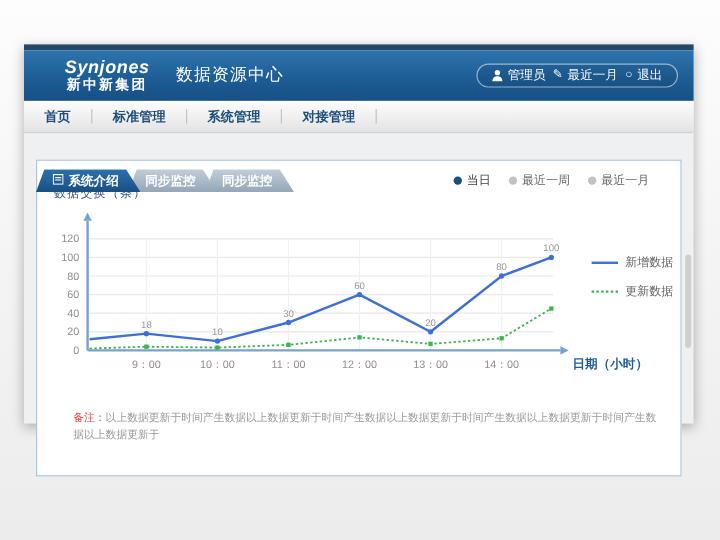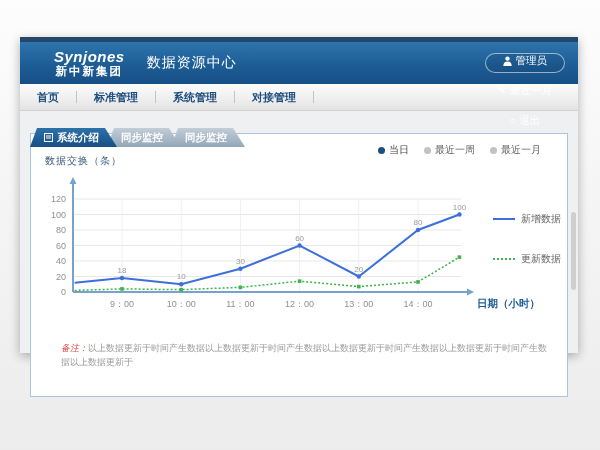--- a/index.html
+++ b/index.html
@@ -11,53 +11,53 @@
   .top-strip { height:5px; background:#24476a; }
   
   .header { position:relative; height:42px;
     background:linear-gradient(180deg,#2e74ad 0%,#1d5d96 55%,#174f84 100%);
     display:flex; align-items:center; color:#fff; }
   .logo { margin-left:34px; line-height:1.05; text-align:center; }
   .logo .l1 { font-size:15px; font-weight:bold; font-style:italic; letter-spacing:.5px; }
   .logo .l2 { font-size:11.5px; font-weight:bold; letter-spacing:2px; }
   .app-title { margin-left:22px; font-size:14px; letter-spacing:1px; }
   .user-pill { position:absolute; right:13px; top:11px; height:20px;
-    display:flex; align-items:center; gap:16px; padding:0 12px;
+    display:flex; align-items:center; gap:6px; padding:0 12px;
     border:1px solid rgba(255,255,255,.55); border-radius:10px;
-    background:rgba(0,0,0,.07); font-size:10.5px;flex-direction:column; }
+    background:rgba(0,0,0,.07); font-size:10.5px; }
   .user-pill .itm { display:flex; align-items:center; gap:4px; cursor:pointer; white-space:nowrap; }
   .user-pill .ic { font-size:10px; line-height:1; display:inline-flex; }
   
   .nav { height:27px; background:linear-gradient(180deg,#fcfcfc,#e9e9e9 80%,#e2e2e2);
     border-bottom:1px solid #d2d2d2; display:flex; align-items:center; }
   .nav .nav-item { padding:0 17px; font-size:11px; font-weight:bold; color:#1d4e7e; cursor:pointer; }
   .nav .sep { width:1px; height:12px; background:#c3c3c3; }
   
-  .tabs { position:absolute; left:10px; top:91px; display:flex; height:19px;text-align:center; }
+  .tabs { position:absolute; left:10px; top:104px; display:flex; height:19px;text-align:center; }
   .tab { height:19px; display:flex; align-items:center; gap:4px; justify-content:center;
     padding:0 18px 0 14px; margin-right:-10px; font-size:10.5px; font-weight:bold; color:#fff;
     clip-path:polygon(7px 0, calc(100% - 12px) 0, 100% 100%, 0 100%); cursor:pointer; }
   .tab.active { background:linear-gradient(180deg,#2d71a9,#174f84); z-index:3; }
   .tab.inactive { background:linear-gradient(180deg,#c2cdd8,#93a7b8); z-index:1; }
   
   .panel { position:absolute; left:10px; top:96px; width:538px; height:264px;
     background:#fff; border:1px solid #aac6de; }
   .radio-row { position:absolute; right:26px; top:9px; display:flex; gap:15px; align-items:center; }
   .radio { display:flex; align-items:center; gap:4px; font-size:10px; color:#666; cursor:pointer; }
   .dot { width:7px; height:7px; border-radius:50%; background:#c2c2c2; }
   .radio.sel .dot { background:#1b4f7e; }
   .radio.sel { color:#444; }
   .ylabel { position:absolute; left:14px; top:20px; font-size:10px; font-weight:normal; color:#3a5a7c; letter-spacing:1px; }
   .chart-wrap { position:absolute; left:0; top:40px; width:520px; height:145px; }
-  .legend { position:absolute; left:462px; top:78px; display:flex; flex-direction:column; gap:26px; }
+  .legend { position:absolute; left:462px; top:78px; display:flex; flex-direction:column; gap:10px; }
   .legend .lg { display:flex; align-items:center; gap:6px; font-size:10px; color:#666; }
   .lg .sample { width:22px; height:0; border-top:2px solid #3d6fdb; }
   .lg .sample.green { border-top:2px dotted #3bb44a; }
   .note { position:absolute; left:30px; top:208px; width:486px; font-size:9px; line-height:1.5; color:#9a9a9a; }
-  .note .pref { color:#e04040;font-style:italic; }
+  .note .pref { color:#e04040; }
   .scroll-thumb { position:absolute; left:551px; top:175px; width:5px; height:78px;
     background:#cfcfcf; border-radius:3px; }
   svg text { font-family:"Liberation Sans","DejaVu Sans",sans-serif; }
 </style>
 </head>
 <body>
 
 <div class="card">
   <div class="top-strip"></div>
 

